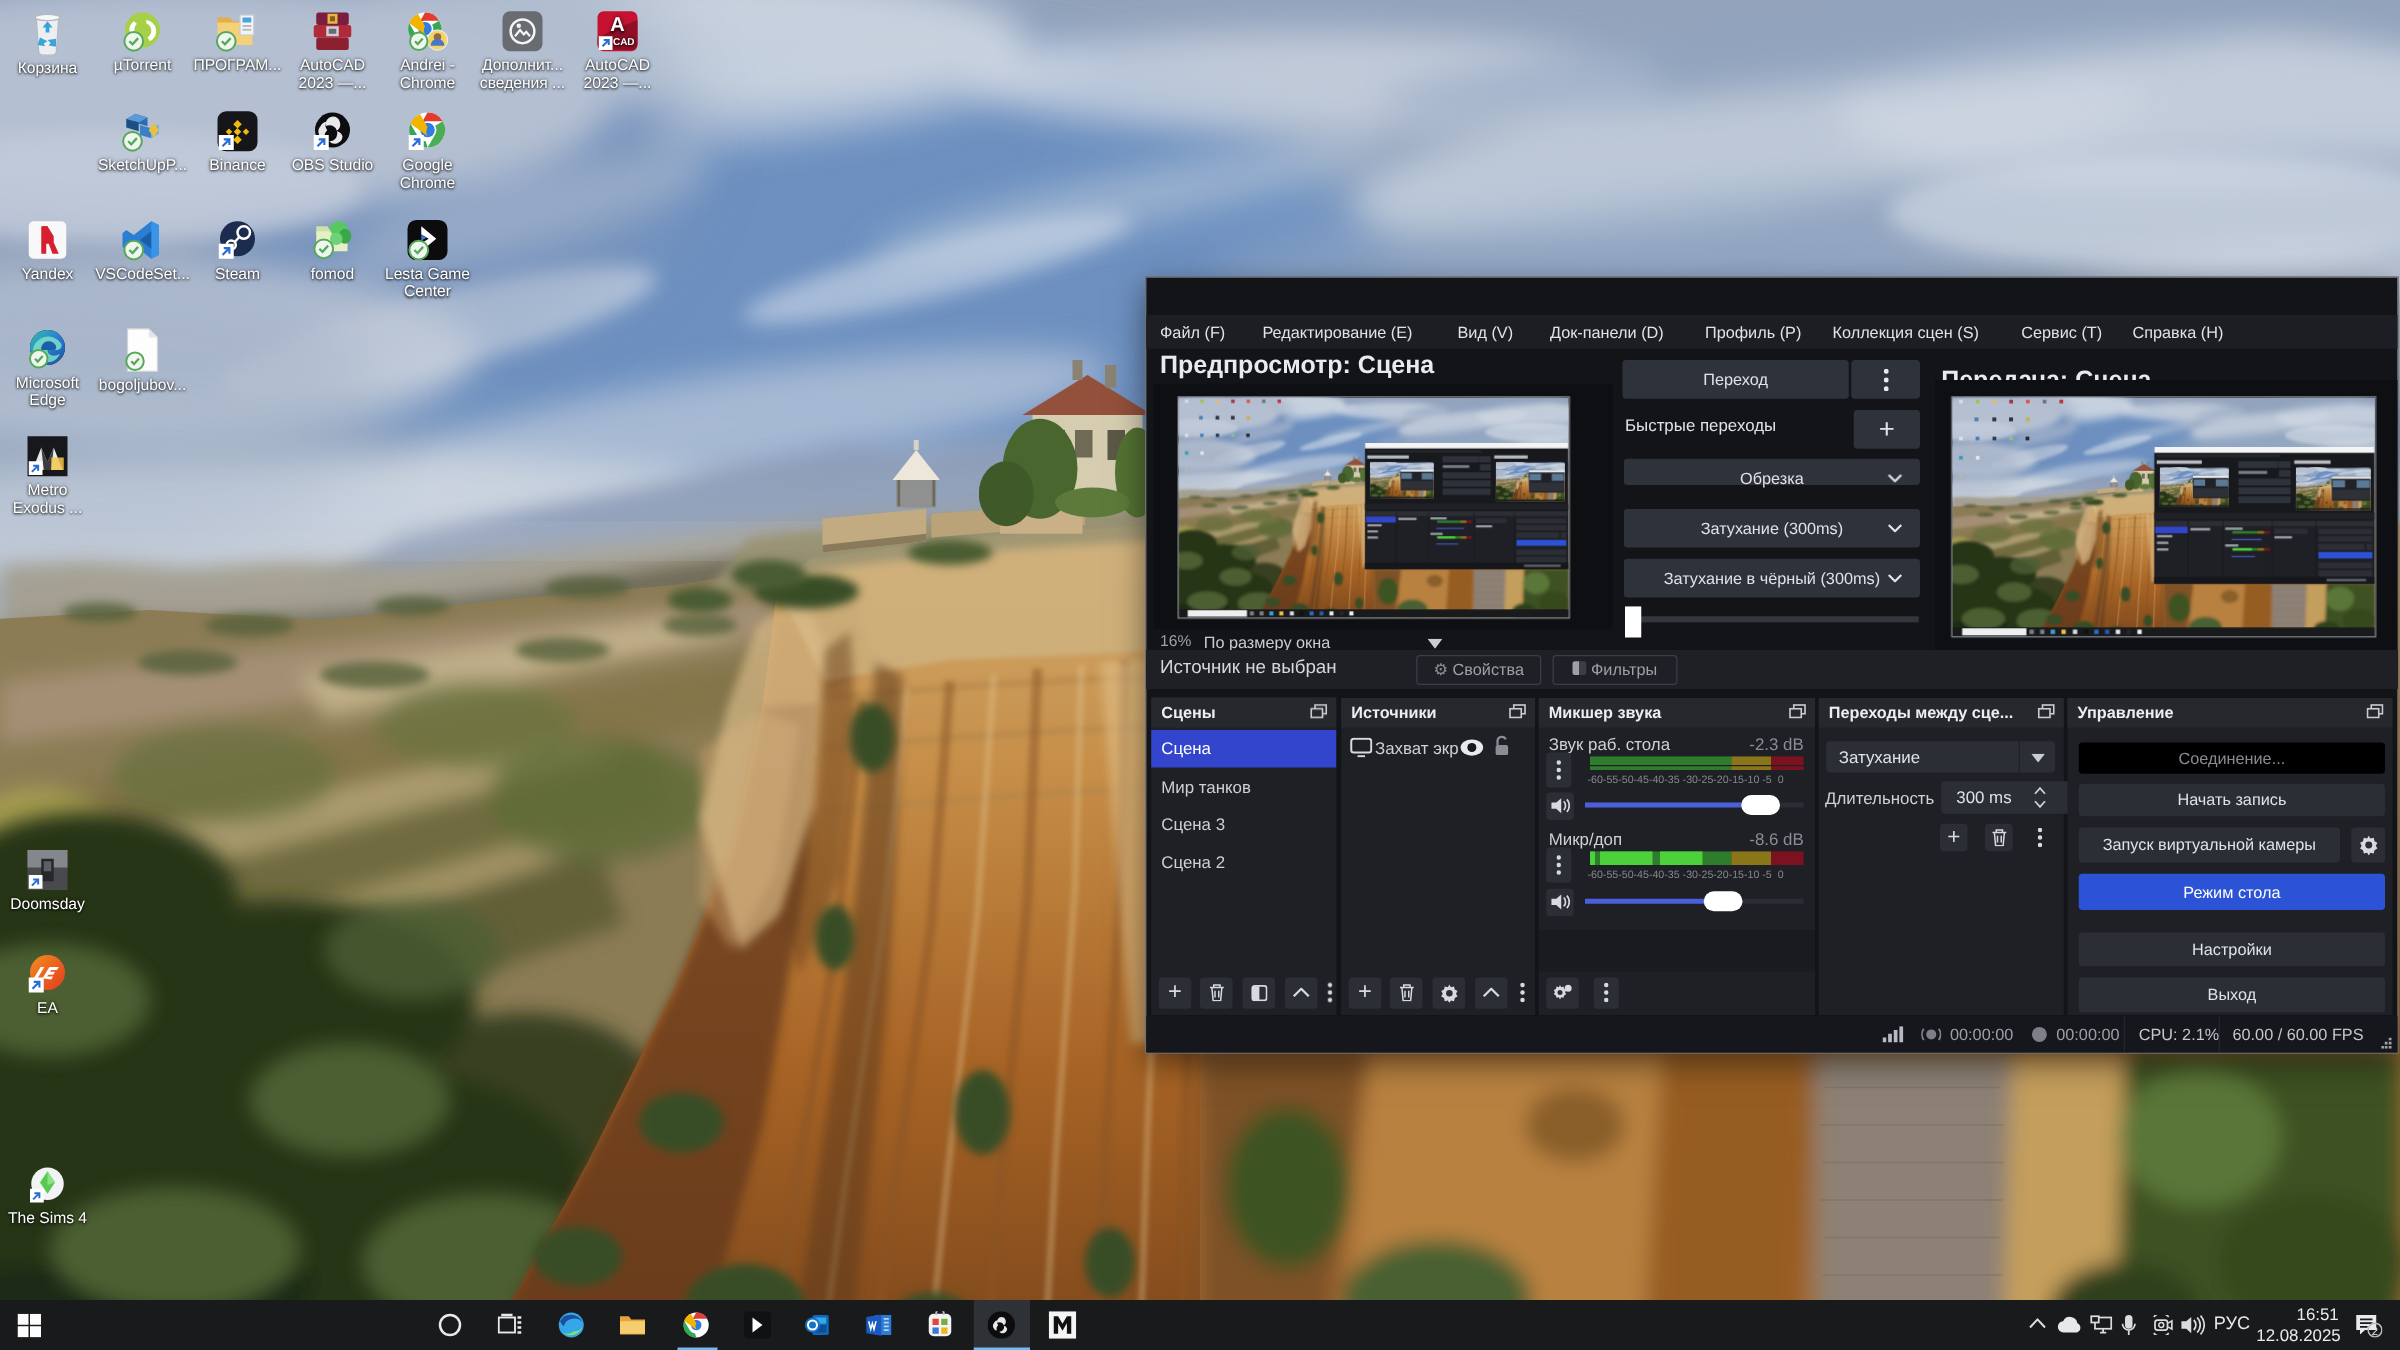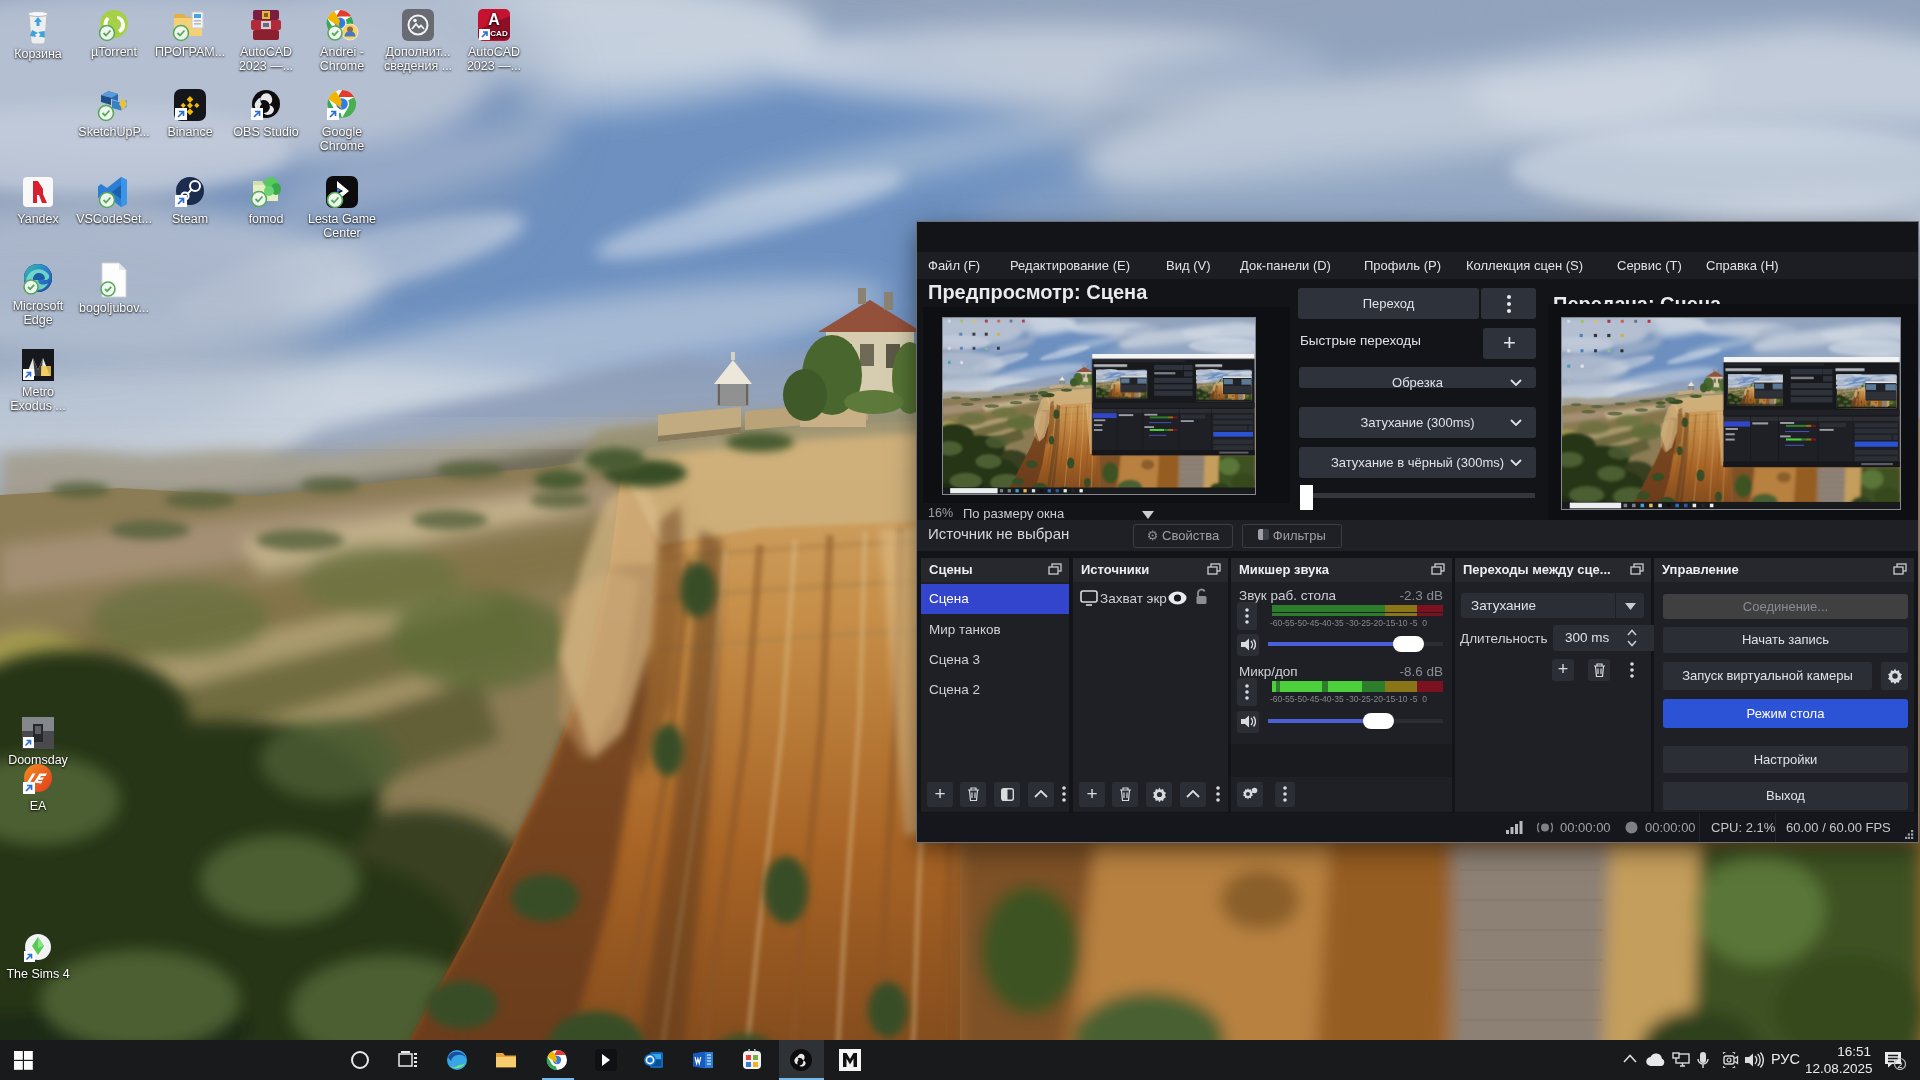--- a/index.html
+++ b/index.html
@@ -549,21 +549,21 @@
 <div class="dicon" style="left:0px;top:348px;">
   <svg width="34" height="34" viewBox="0 0 34 34">
     <rect x="1" y="1" width="32" height="32" fill="#17181c"></rect>
     <path d="M5,28 l7,-18 5,12 5,-12 7,18 z" fill="#e8e8e8"></path>
     <path d="M12,10 l5,12 5,-12 -2,18 h-6 z" fill="#3a3c42"></path>
     <rect x="20" y="18" width="10" height="10" fill="#f2c84b" opacity=".85"></rect>
     <rect x="2" y="21" width="11" height="11" fill="#fff"></rect>
     <path d="M4.5,29.5 l5,-5 m0,4 v-4 h-4" stroke="#2a6cd8" stroke-width="1.6" fill="none"></path>
   </svg>Metro Exodus ...</div>
 
-<div class="dicon" style="left:0px;top:716px;">
+<div class="dicon" style="left:0px;top:679px;">
   <svg width="34" height="34" viewBox="0 0 34 34">
     <rect x="1" y="1" width="32" height="32" fill="#4a4a4e"></rect>
     <rect x="1" y="1" width="32" height="14" fill="#84878c"></rect>
     <path d="M12,8 h10 v18 h-10 z" fill="#26272b"></path>
     <path d="M14,10 h6 v8 h-6 z" fill="#5c6066"></path>
     <rect x="2" y="21" width="11" height="11" fill="#fff"></rect>
     <path d="M4.5,29.5 l5,-5 m0,4 v-4 h-4" stroke="#2a6cd8" stroke-width="1.6" fill="none"></path>
   </svg>Doomsday</div>
 <div class="dicon" style="left:0px;top:762px;">
   <svg width="34" height="34" viewBox="0 0 34 34">
@@ -820,21 +820,21 @@
         </svg></div>
   </div>
 
   <div class="dock" style="left:737px;width:260px;">
     <div class="dockttl">Управление<svg class="popico" viewBox="0 0 14 12">
           <g fill="none" stroke="#c8cbd0" stroke-width="1.3">
             <rect x="4" y="1" width="9" height="7"></rect>
             <rect x="1" y="4" width="9" height="7" fill="#26282e"></rect>
           </g>
         </svg></div>
-    <div class="obtn" style="left:9px;top:36px;width:245px;height:25px;line-height:25px;background:#404040;color:#888b91;">Соединение...</div>
+    <div class="obtn" style="left:9px;top:36px;width:245px;height:25px;line-height:25px;background:#000000;color:#888b91;">Соединение...</div>
     <div class="obtn" style="left:9px;top:69px;width:245px;height:26px;line-height:26px;background:#2b2e35;">Начать запись</div>
     <div class="obtn" style="left:9px;top:104px;width:209px;height:28px;line-height:28px;background:#2b2e35;">Запуск виртуальной камеры</div>
     <div class="obtn" style="left:227px;top:104px;width:27px;height:28px;background:#2b2e35;"><svg width="16" height="16" style="margin-top:6px" viewBox="0 0 15 15">
           <path d="M7.5,0.5 l1.2,2.2 2.5,-0.6 0.6,2.5 2.2,1.2 -1.2,2.2 1.2,2.2 -2.2,1.2 -0.6,2.5 -2.5,-0.6 -1.2,2.2 -1.2,-2.2 -2.5,0.6 -0.6,-2.5 -2.2,-1.2 1.2,-2.2 -1.2,-2.2 2.2,-1.2 0.6,-2.5 2.5,0.6 z" fill="#d8dade"></path>
           <circle cx="7.5" cy="7.5" r="2.6" fill="#2b2e35"></circle>
         </svg></div>
     <div class="obtn" style="left:9px;top:141px;width:245px;height:29px;line-height:29px;background:#2c53d6;color:#fff;">Режим стола</div>
     <div class="obtn" style="left:9px;top:188px;width:245px;height:27px;line-height:27px;background:#2b2e35;">Настройки</div>
     <div class="obtn" style="left:9px;top:224px;width:245px;height:28px;line-height:28px;background:#2b2e35;">Выход</div>
   </div>

